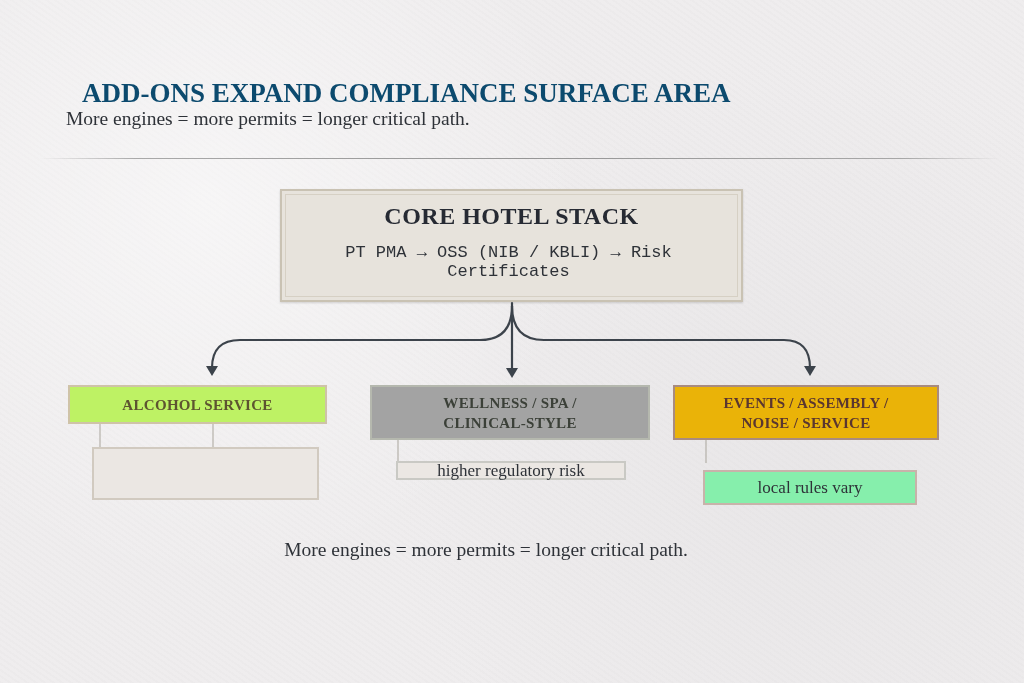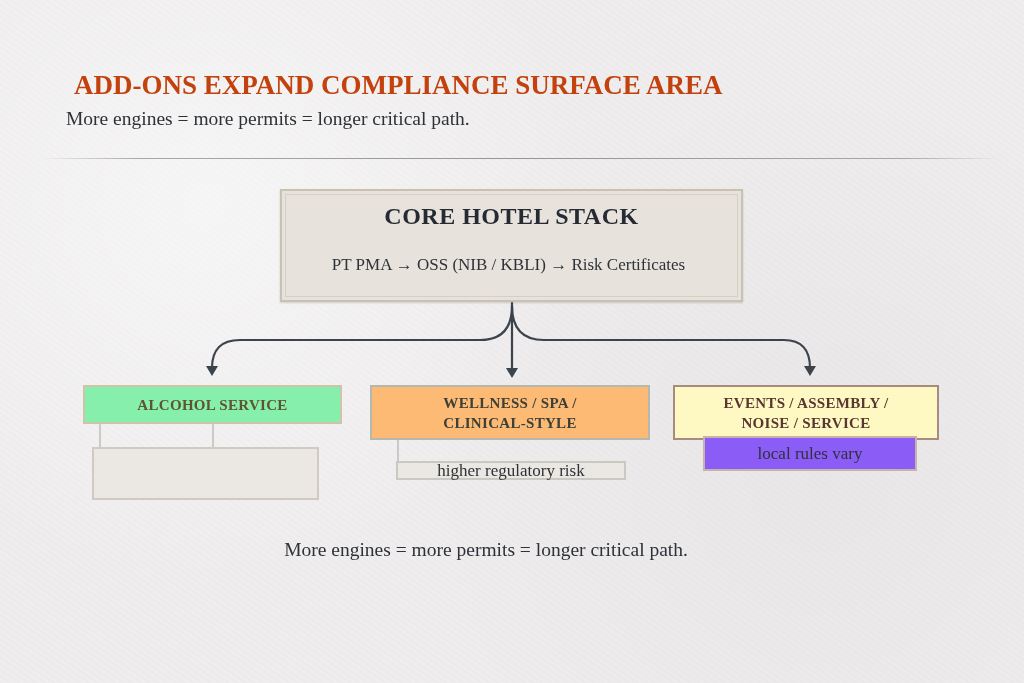--- a/index.html
+++ b/index.html
@@ -9,22 +9,22 @@
       background-image:
         radial-gradient(circle at 20% 30%, rgba(255,255,255,0.5) 0, rgba(255,255,255,0) 40%),
         radial-gradient(circle at 80% 70%, rgba(220,218,220,0.35) 0, rgba(220,218,220,0) 45%),
         repeating-linear-gradient(35deg, rgba(0,0,0,0.012) 0 2px, rgba(255,255,255,0.02) 2px 5px);
       font-family: "DejaVu Serif", "Liberation Serif", serif;
       color: #2e3238;
     }
     .title {
       position: absolute; left: 66px; top: 62px;
       font-family: "Liberation Serif", serif; font-weight: bold;
-      font-size: 27px; letter-spacing: 0px; color: #c2410c;
-      margin: 8px;
+      font-size: 27px; letter-spacing: 0px; color: #0c4a6e;
+      margin: 16px;
     }
     .subtitle {
       position: absolute; left: 66px; top: 108px;
       font-family: "Liberation Serif", serif; font-size: 19.5px; color: #2e3238;
     }
     .divider {
       position: absolute; left: 40px; top: 158px; width: 960px; height: 1px;
       background: linear-gradient(90deg, rgba(150,150,150,0) 0%, rgba(150,150,150,0.8) 10%, rgba(140,140,140,0.9) 50%, rgba(150,150,150,0.8) 90%, rgba(150,150,150,0) 100%);
     }
     .core-box {
@@ -36,49 +36,49 @@
       box-shadow: 0 1px 2px rgba(0,0,0,0.15);
       text-align: center;
     }
     .core-title {
       position: absolute; left: 0; right: 0; top: 12px;
       font-family: "Liberation Serif", serif; font-weight: bold; font-size: 24px;
       color: #262a33; letter-spacing: 0.5px;
     }
     .core-line {
       position: absolute; left: 0; right: 6px;
-      font-family: Liberation Serif, serif; font-size: 17px; color: #2e3238; margin-top: 12px;
+      font-family: Liberation Mono, monospace; font-size: 17px; color: #2e3238;
     }
     .core-line.l1 { top: 52px; }
     .core-line.l2 { top: 79px; }
     svg.connectors { position: absolute; left: 0; top: 0; }
     .box {
       position: absolute; box-sizing: border-box; text-align: center;
       font-family: "Liberation Serif", serif;
     }
     .head {
       font-weight: bold; font-size: 15px; letter-spacing: 0.3px;
       display: flex; align-items: center; justify-content: center; line-height: 20px;
     }
     .sub {
       font-size: 17px; color: #2e3238; background: #ebe7e3;
       display: flex; align-items: center; justify-content: center; line-height: 23px;
     }
-    .alc-head { left: 83px; top: 385px; width: 259px; height: 39px;
-      background: #86efac; border: 2px solid #cfc3a8; color: #5d5430; }
+    .alc-head { left: 68px; top: 385px; width: 259px; height: 39px;
+      background: #bef264; border: 2px solid #cfc3a8; color: #5d5430; }
     .alc-sub { left: 92px; top: 447px; width: 227px; height: 53px;
       border: 2px solid #d1cac0; }
     .well-head { left: 370px; top: 385px; width: 280px; height: 55px;
-      background: #fdba74; border: 2px solid #b5b8ae; color: #3b4038; }
+      background: #a3a3a3; border: 2px solid #b5b8ae; color: #3b4038; }
     .well-sub { left: 396px; top: 461px; width: 230px; height: 19px;
       border: 2px solid #c9c9c4; }
     .evt-head { left: 673px; top: 385px; width: 266px; height: 55px;
-      background: #fef9c3; border: 2px solid #a88b80; color: #5a3630; }
-    .evt-sub { left: 703px; top: 436px; width: 214px; height: 35px;
-      border: 2px solid #c8b3aa; background: #8b5cf6; }
+      background: #eab308; border: 2px solid #a88b80; color: #5a3630; }
+    .evt-sub { left: 703px; top: 470px; width: 214px; height: 35px;
+      border: 2px solid #c8b3aa; background: #86efac; }
     .footer {
       position: absolute; left: 0; width: 972px; top: 539px; text-align: center;
       font-family: "Liberation Serif", serif; font-size: 19.5px; color: #2e3238;
     }
   </style>
 </head>
 <body>
 
 <h1 class="title">ADD-ONS EXPAND COMPLIANCE SURFACE AREA</h1>
 <div class="subtitle">More engines = more permits = longer critical path.</div>

